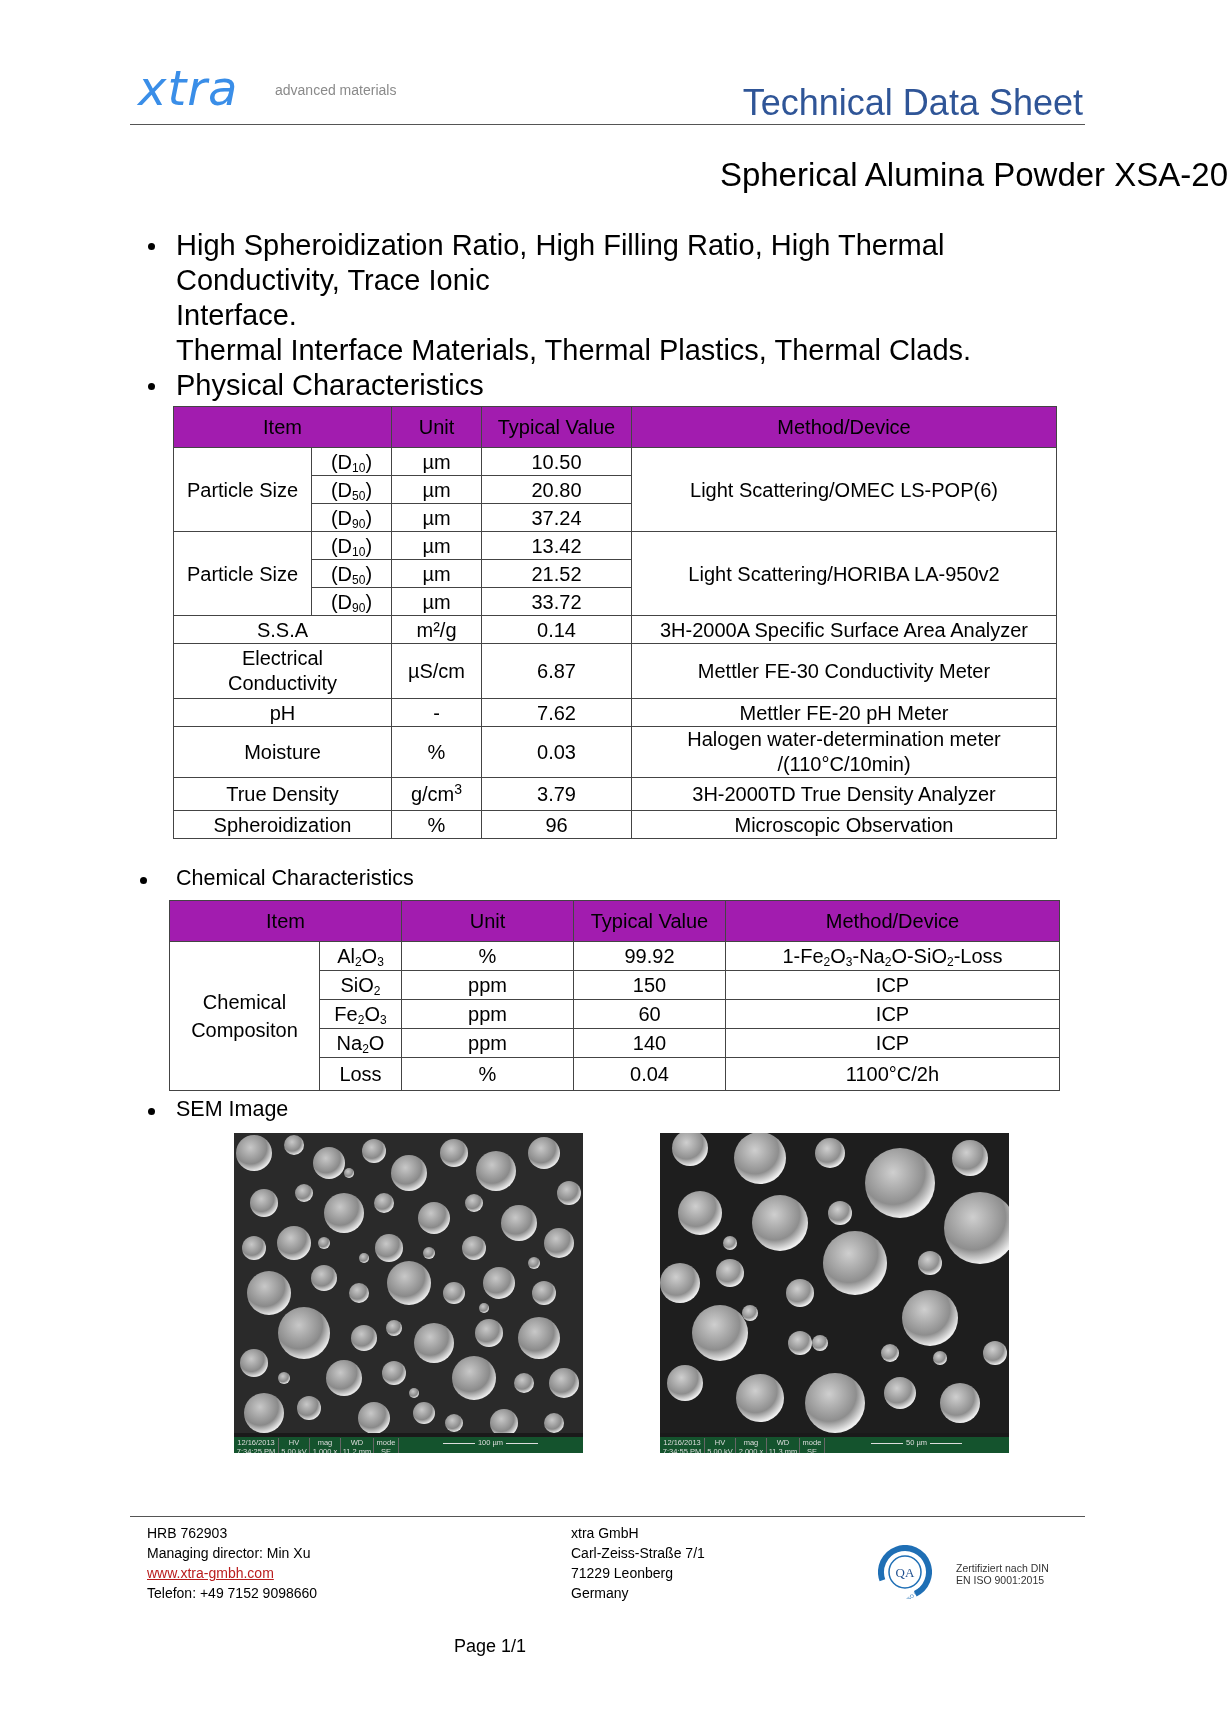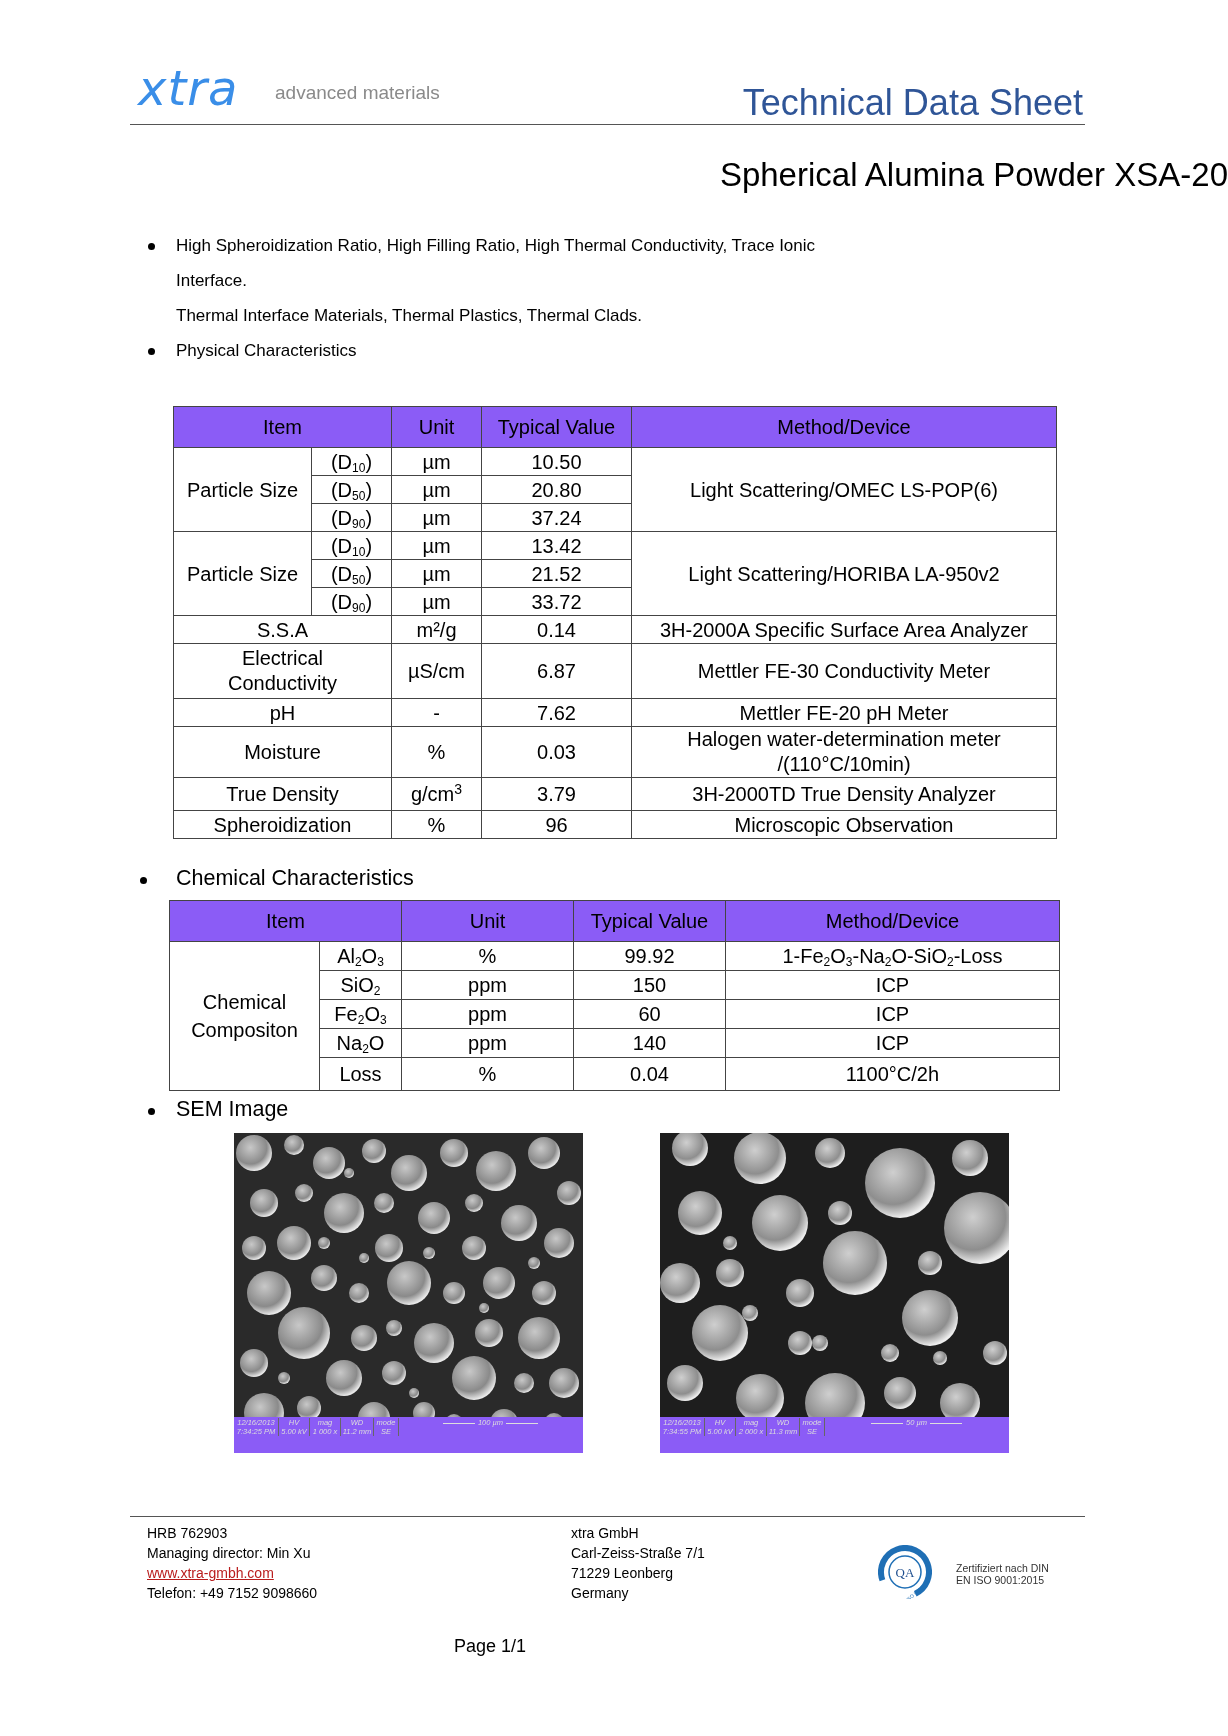--- a/index.html
+++ b/index.html
@@ -4,35 +4,35 @@
 <style>
   html, body { margin: 0; padding: 0; background: #ffffff; }
   body { width: 1228px; height: 1736px; position: relative; overflow: hidden;
          font-family: "Liberation Sans", "DejaVu Sans", sans-serif; color: #000; }
 
   
   .header { position: absolute; left: 130px; top: 60px; width: 955px; height: 64px;
             border-bottom: 1.5px solid #555; }
   .logo { position: absolute; left: 8px; top: 0; font-family: "DejaVu Sans", sans-serif;
           font-size: 48px; color: #3a8ee8; letter-spacing: 1px; font-style: italic; line-height: 56px; }
-  .logo-sub { position: absolute; left: 145px; top: 22px; font-size: 19px; color: #8a8a8a; }
+  .logo-sub { position: absolute; left: 145px; top: 22px; font-size: 14px; color: #8a8a8a; }
   .doc-type { position: absolute; right: 2px; top: 22px; font-size: 36px; color: #2f5597; }
 
   .title { position: absolute; left: 0; width: 1228px; top: 156px; text-align: right;
            font-size: 33px; color: #000; }
 
-  .bullets { position: absolute; left: 140px; top: 228px; width: 920px; font-size: 17px; line-height: 35px; }
+  .bullets { position: absolute; left: 140px; top: 228px; width: 920px; font-size: 29px; line-height: 35px; }
   .bullet { position: relative; padding-left: 36px; }
   .bullet::before { content: ""; position: absolute; left: 8px; top: 15px; width: 7px; height: 7px;
                     border-radius: 50%; background: #000; }
   .bullet-cont { padding-left: 36px; }
 
   table { border-collapse: collapse; position: absolute; font-size: 20px; }
   td, th { border: 1.3px solid #444; text-align: center; font-weight: normal; padding: 0 6px; }
-  th { background: #8b5cf6; }
+  th { background: #a21caf; }
   sub { font-size: 12px; vertical-align: -3px; line-height: 0; }
   sup { font-size: 14px; vertical-align: 7px; line-height: 0; }
 
   #phys { left: 173px; top: 406px; width: 884px; }
   #phys th { height: 40px; }
   #phys td { height: 27px; line-height: 22px; }
 
   .chem-heading { position: absolute; left: 140px; top: 866px; font-size: 21.5px; padding-left: 36px; }
   .chem-heading::before { content: ""; position: absolute; left: 0; top: 11px; width: 7px; height: 7px;
                           border-radius: 50%; background: #000; }
@@ -41,22 +41,22 @@
   #chem td { height: 28px; line-height: 22px; }
 
   .sem-heading { position: absolute; left: 140px; top: 1097px; font-size: 21.5px; padding-left: 36px; }
   .sem-heading::before { content: ""; position: absolute; left: 8px; top: 11px; width: 7px; height: 7px;
                          border-radius: 50%; background: #000; }
 
   .sem { position: absolute; top: 1133px; width: 349px; height: 320px; background: #1a1a1a; overflow: hidden; }
   .sem1 { left: 234px; }
   .sem2 { left: 660px; }
   .sem svg { display: block; }
-  .sem-info { position: absolute; left: 0; bottom: 0; width: 100%; height: 36px; background: #8b5cf6;
-              color: #ddd; font-size: 7.5px; line-height: 9px; font-family: "Liberation Sans", sans-serif; font-style: italic; }
+  .sem-info { position: absolute; left: 0; bottom: 0; width: 100%; height: 16px; background: #14532d;
+              color: #ddd; font-size: 7.5px; line-height: 9px; font-family: "Liberation Sans", sans-serif; }
   .sem-info .cell { position: absolute; top: 1px; text-align: center; border-right: 1px solid #666; height: 18px; }
   .sem-info .scale { position: absolute; top: 1px; right: 2px; text-align: center; }
   .sem-info .scale .bar { display: inline-block; width: 32px; height: 1px; background: #ddd; vertical-align: middle; margin: 0 3px; }
 
   
   .footer { position: absolute; left: 130px; top: 1516px; width: 955px; border-top: 1.5px solid #555; }
   .footer-col { position: absolute; top: 6px; font-size: 14px; line-height: 20px; }
   .footer-left { left: 17px; }
   .footer-mid { left: 441px; }
   .footer-link { color: #b91c1c; text-decoration: underline; }

